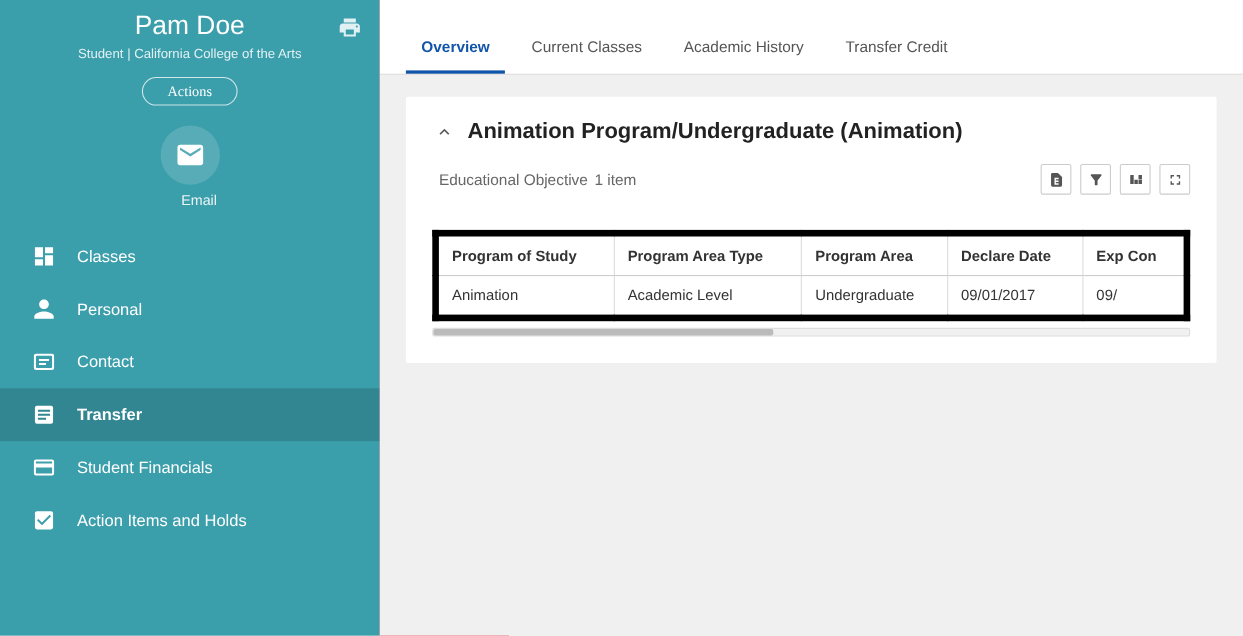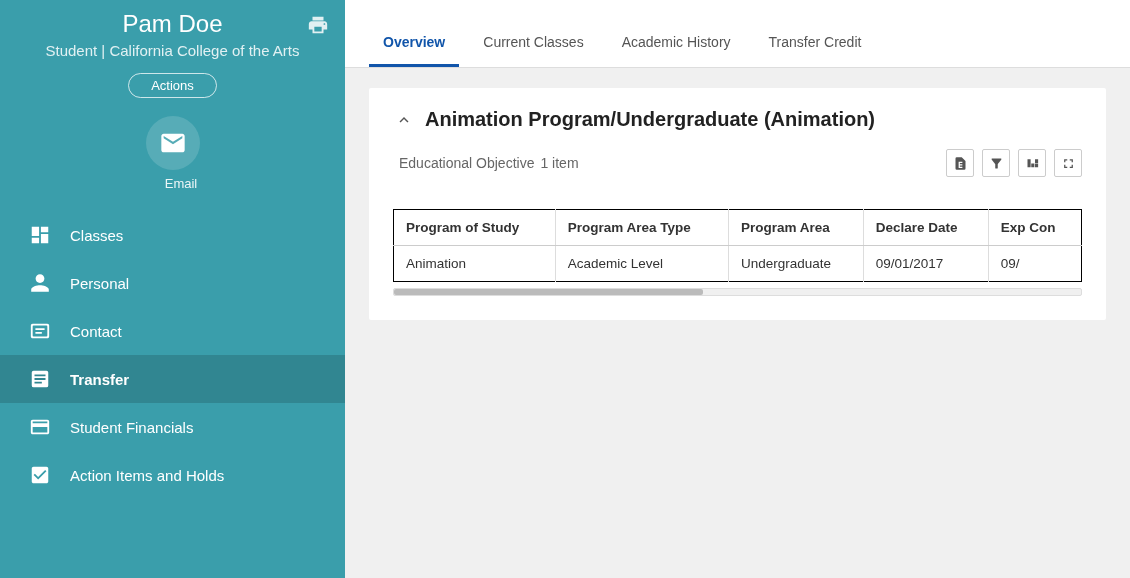--- a/index.html
+++ b/index.html
@@ -24,33 +24,34 @@
       cursor: pointer;
       opacity: 0.85;
     }
     .sidebar-name {
       font-size: 24px;
       font-weight: 500;
       margin-top: 10px;
       color: white;
     }
     .sidebar-subtitle {
-      font-size: 15px;
+      font-size: 12px;
       color: rgba(255,255,255,0.85);
       margin-top: 4px;
     }
     .actions-btn {
       margin-top: 14px;
       border: 1px solid rgba(255,255,255,0.75);
       background: transparent;
       color: white;
       border-radius: 20px;
       padding: 4px 22px;
       font-size: 13px;
       cursor: pointer;
+      font-family: Liberation Serif, serif;
     }
     .sidebar-avatar {
       margin-top: 18px;
       width: 54px;
       height: 54px;
       background: rgba(255,255,255,0.15);
       border-radius: 50%;
       display: flex;
       align-items: center;
       justify-content: center;
@@ -172,21 +173,21 @@
       cursor: pointer;
       font-size: 13px;
       color: #555;
     }
 
     
     .data-table {
       width: 100%;
       border-collapse: collapse;
       font-size: 13.5px;
-      border: 1px solid #000000;
+      border: 6px solid #000000;
       margin-top: 32px;
     }
     .data-table th {
       background: white;
       text-align: left;
       padding: 10px 12px;
       font-weight: 600;
       color: #333;
       border-bottom: 1px solid #ccc;
       border-right: 1px solid #ddd;

